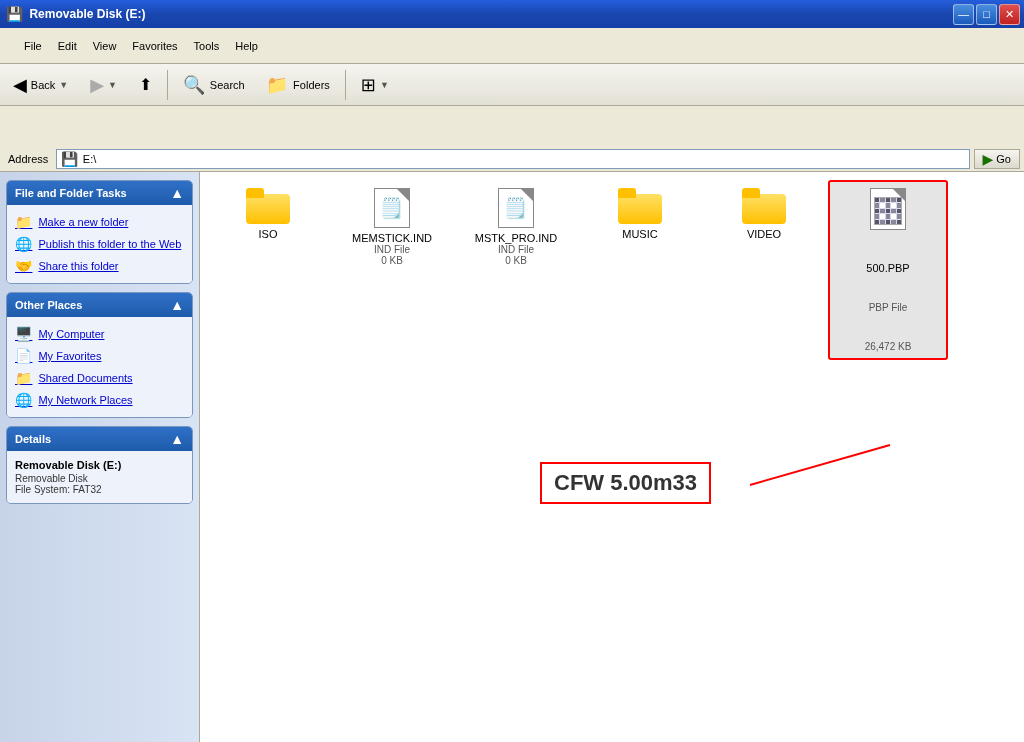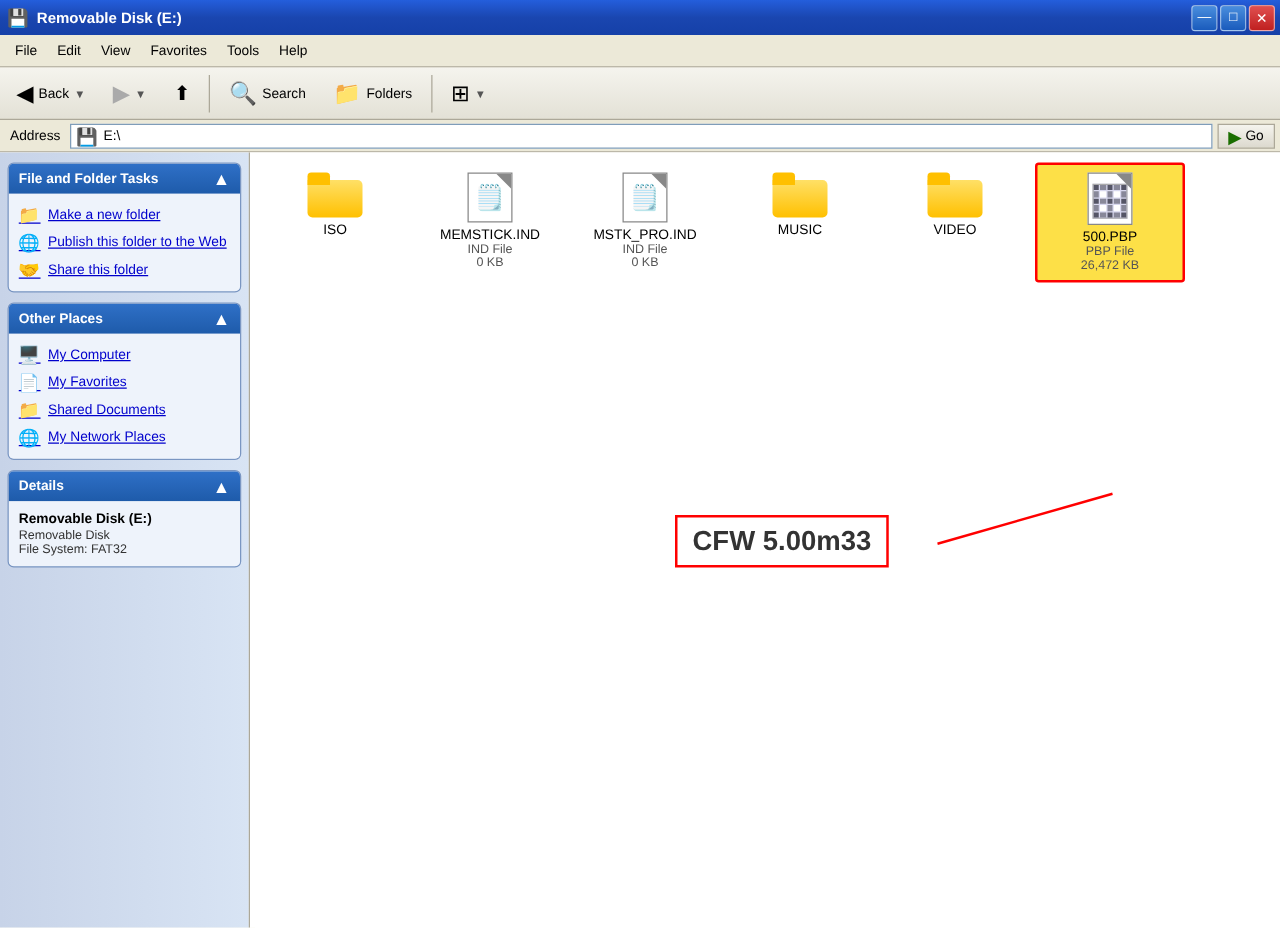--- a/index.html
+++ b/index.html
@@ -20,25 +20,25 @@
     #title-buttons { display: flex; gap: 2px; }
     .title-btn {
       width: 21px; height: 21px; border-radius: 3px; border: 1px solid rgba(255,255,255,0.5);
       background: linear-gradient(to bottom, #4a8ede, #1a5bbc);
       color: #fff; font-size: 11px; cursor: pointer; display: flex; align-items: center; justify-content: center;
     }
     .title-btn.close { background: linear-gradient(to bottom, #e05050, #c02020); }
 
     
     #menu-bar {
-      height: 26px;
+      height: 36px;
       background: #ECE9D8;
       display: flex;
       align-items: center;
-      padding: 0 4px;
+      padding: 0 16px;
       border-bottom: 1px solid #ACA899;
     }
     .menu-item {
       padding: 2px 8px;
       cursor: pointer;
       font-size: 11px;
       color: #000;
     }
 
     
@@ -69,20 +69,21 @@
 
     
     #address-bar {
       height: 26px;
       background: #ECE9D8;
       display: flex;
       align-items: center;
       padding: 0 4px;
       gap: 4px;
       border-bottom: 1px solid #ACA899;
+      margin-top: 40px;
     }
     #address-label { font-size: 11px; color: #000; padding: 0 4px; }
     #address-input {
       flex: 1;
       height: 20px;
       border: 1px solid #7F9DB9;
       background: #fff;
       padding: 0 4px;
       font-size: 11px;
       font-family: Tahoma, sans-serif;
@@ -381,21 +382,21 @@
 
 
       <div class="file-item">
         <div style="position:relative; width:44px; height:36px; margin-bottom:4px;">
           <div style="position:absolute; top:6px; left:0; width:44px; height:30px; background:linear-gradient(to bottom,#FFE066,#FFC000); border-radius:0 4px 4px 4px;"></div>
           <div style="position:absolute; top:0; left:0; width:18px; height:10px; background:#FFC000; border-radius:3px 3px 0 0;"></div>
         </div>
         <span class="file-name">VIDEO</span>
       </div>
 
-      <div class="file-item selected-box" style="border: 2px solid red; background:#fde047;">
+      <div class="file-item selected-box" style="border: 2px solid red; background:#e5e5e5;gap:28px;">
         <div style="position:relative; width:36px; height:42px; margin-bottom:4px; background:#fff; border:1px solid #888; overflow:hidden; display:flex; align-items:center; justify-content:center;">
           <div style="position:absolute; top:0; right:0; width:0; height:0; border-style:solid; border-width:0 12px 12px 0; border-color:transparent #888 transparent transparent;"></div>
           <div style="width:28px; height:28px; background:#d8d8ee; border:1px solid #aaa; display:grid; grid-template-columns: repeat(5,1fr); grid-template-rows: repeat(5,1fr); gap:1px; margin-top:4px;">
             <div style="background:#556;"></div>
               <div style="background:#889;"></div>
               <div style="background:#556;"></div>
               <div style="background:#889;"></div>
               <div style="background:#556;"></div>
             <div style="background:#889;"></div>
               <div style="background:#fff;"></div>

